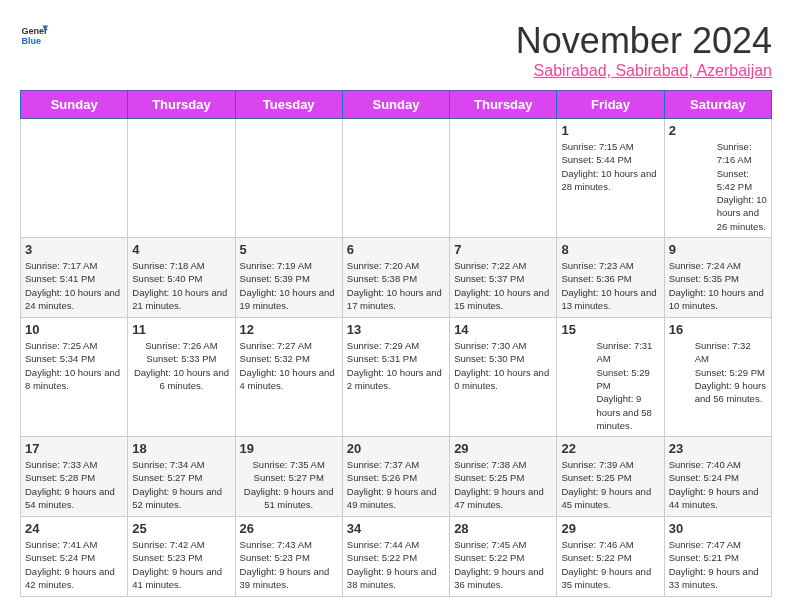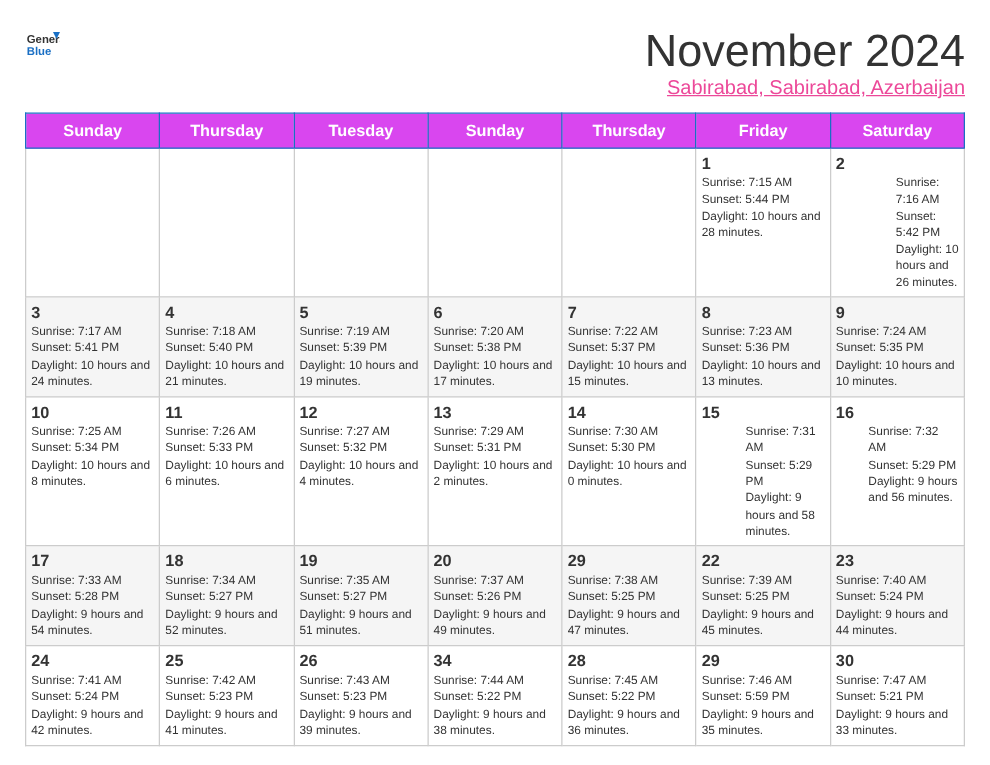--- a/index.html
+++ b/index.html
@@ -169,21 +169,21 @@
       </tr>
       <tr>
         <td>
           <div class="day-number">10</div>
           <div class="day-info" style="white-space: pre-line;">Sunrise: 7:25 AM
 Sunset: 5:34 PM
 Daylight: 10 hours and 8 minutes.</div>
         </td>
         <td>
           <div class="day-number">11</div>
-          <div class="day-info" style="white-space: pre-line;">Sunrise: 7:26 AM
+          <div class="day-info" style="white-space: pre-line; text-align: center;">Sunrise: 7:26 AM
 Sunset: 5:33 PM
 Daylight: 10 hours and 6 minutes.</div>
         </td>
         <td>
           <div class="day-number">12</div>
           <div class="day-info" style="white-space: pre-line;">Sunrise: 7:27 AM
 Sunset: 5:32 PM
 Daylight: 10 hours and 4 minutes.</div>
         </td>
         <td>
@@ -219,21 +219,21 @@
 Daylight: 9 hours and 54 minutes.</div>
         </td>
         <td>
           <div class="day-number">18</div>
           <div class="day-info" style="white-space: pre-line;">Sunrise: 7:34 AM
 Sunset: 5:27 PM
 Daylight: 9 hours and 52 minutes.</div>
         </td>
         <td>
           <div class="day-number">19</div>
-          <div class="day-info" style="white-space: pre-line;">Sunrise: 7:35 AM
+          <div class="day-info" style="white-space: pre-line; text-align: center;">Sunrise: 7:35 AM
 Sunset: 5:27 PM
 Daylight: 9 hours and 51 minutes.</div>
         </td>
         <td>
           <div class="day-number">20</div>
           <div class="day-info" style="white-space: pre-line;">Sunrise: 7:37 AM
 Sunset: 5:26 PM
 Daylight: 9 hours and 49 minutes.</div>
         </td>
         <td>
@@ -282,21 +282,21 @@
         </td>
         <td>
           <div class="day-number">28</div>
           <div class="day-info" style="white-space: pre-line;">Sunrise: 7:45 AM
 Sunset: 5:22 PM
 Daylight: 9 hours and 36 minutes.</div>
         </td>
         <td>
           <div class="day-number">29</div>
           <div class="day-info" style="white-space: pre-line;">Sunrise: 7:46 AM
-Sunset: 5:59 PM
+Sunset: 5:22 PM
 Daylight: 9 hours and 35 minutes.</div>
         </td>
         <td>
           <div class="day-number">30</div>
           <div class="day-info" style="white-space: pre-line;">Sunrise: 7:47 AM
 Sunset: 5:21 PM
 Daylight: 9 hours and 33 minutes.</div>
         </td>
       </tr>
     </tbody>

